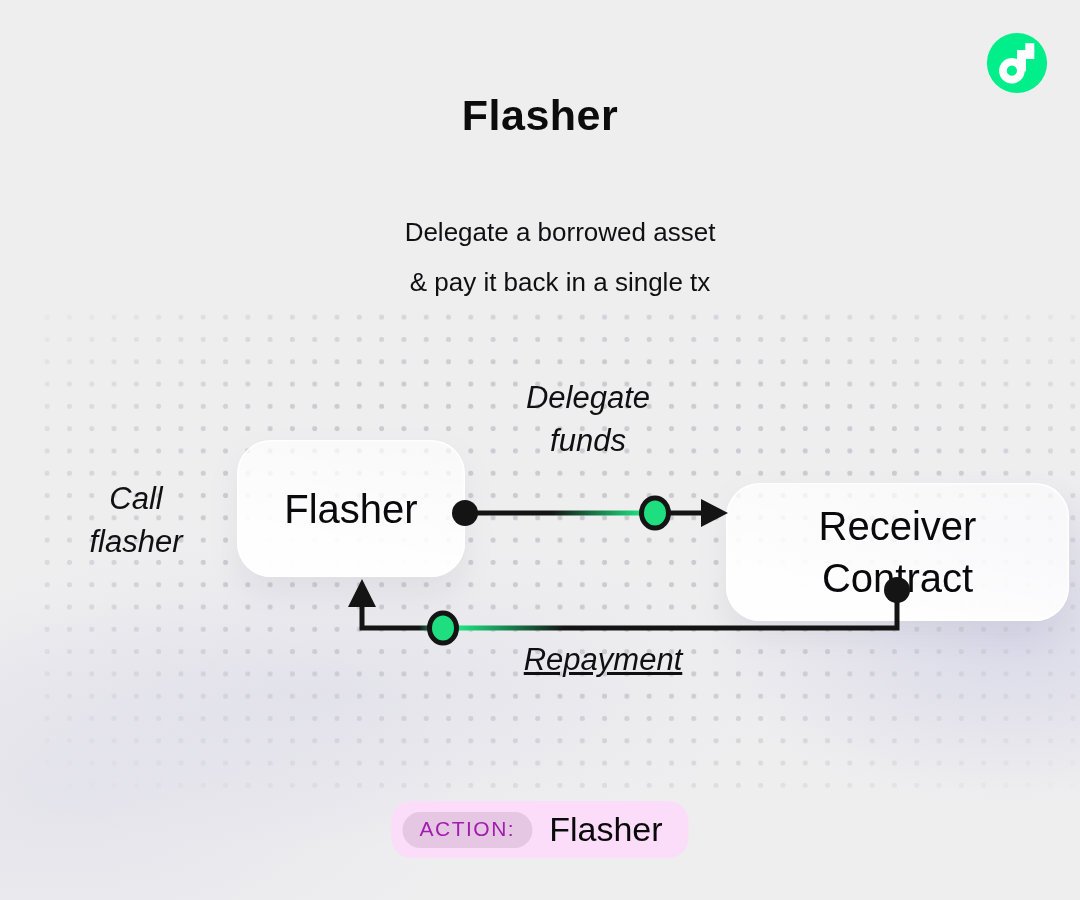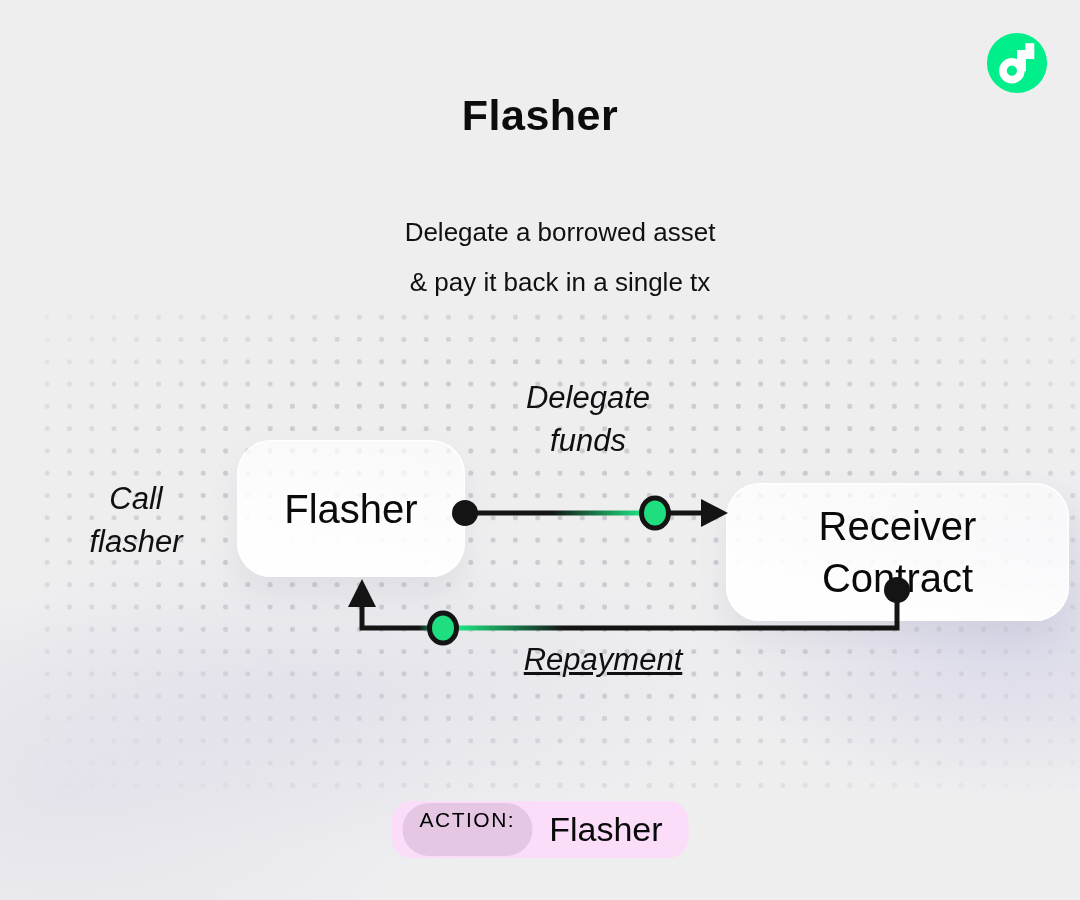--- a/index.html
+++ b/index.html
@@ -37,22 +37,22 @@
     text-align:center;white-space:pre-line;line-height:43px;}
   .lbl-call{left:40px;top:477px;width:192px;}
   .lbl-delegate{left:468px;top:376px;width:240px;}
   .lbl-repayment{left:483px;top:642px;width:240px;line-height:36px;text-decoration:underline;}
   .connectors{position:absolute;left:0;top:0;}
   .badge{
     position:absolute;left:50%;top:801px;transform:translateX(-50%);
     height:57px;display:inline-flex;align-items:center;gap:17px;
     background:#FBDCF9;border-radius:20px;padding:0 26px 0 11px;white-space:nowrap;
   }
-  .badge-key{background:#E6C7E3;color:#000000;font-size:21px;letter-spacing:1.5px;
-    padding:5px 17px 24px;border-radius:999px;}
+  .badge-key{background:#E6C7E3;color:#a21caf;font-size:21px;letter-spacing:1.5px;
+    padding:5px 17px 7px;border-radius:999px;}
   .badge-val{font-size:34px;color:#0a0a0a;}
 </style>
 </head>
 <body>
 
 <div class="canvas">
 
   <div class="dots"></div>
 
   <h1 class="title">Flasher</h1>

